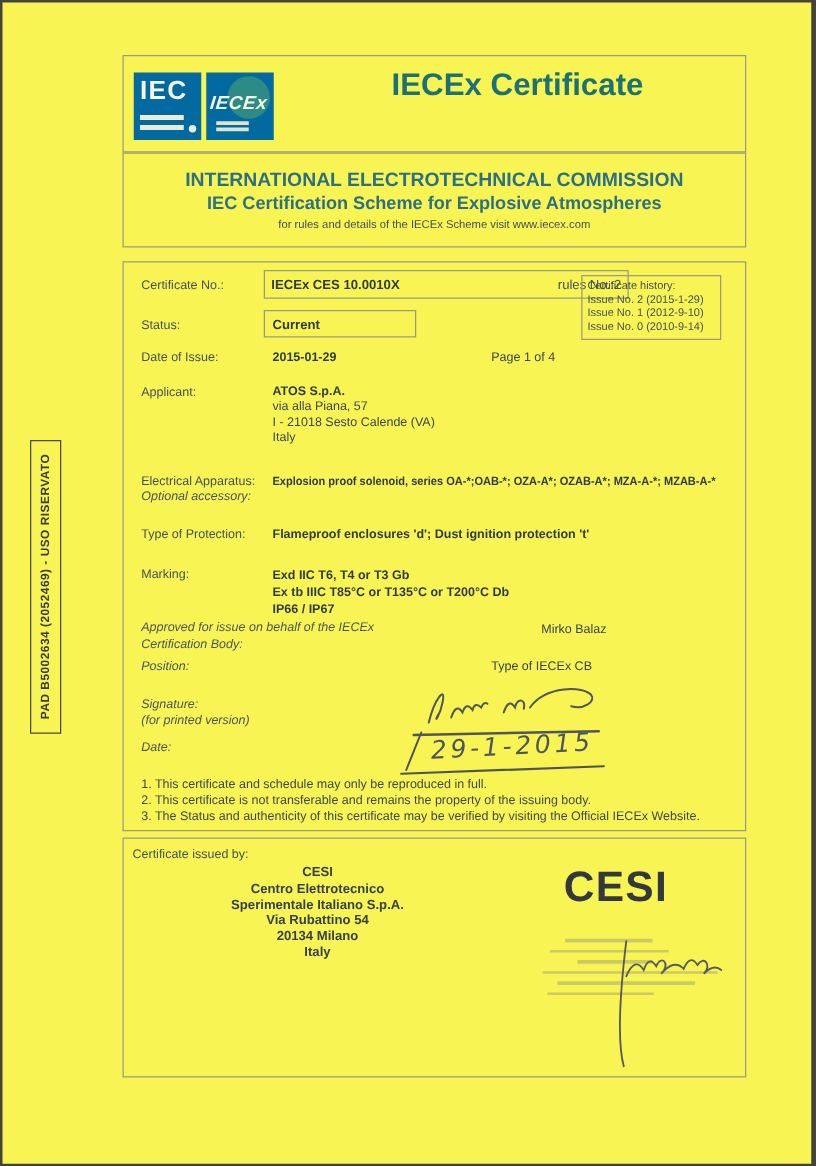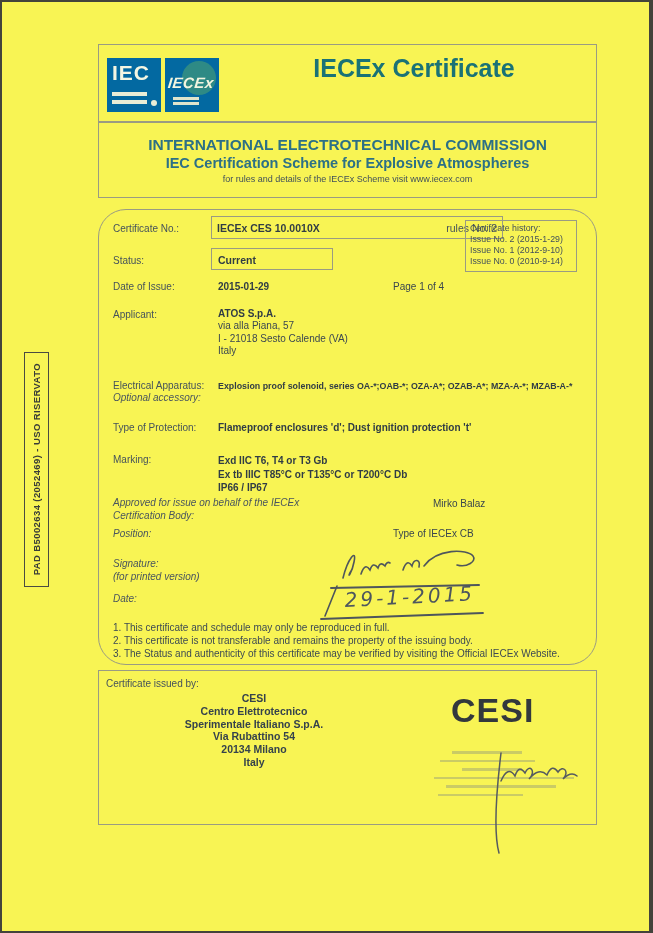--- a/index.html
+++ b/index.html
@@ -73,21 +73,21 @@
       <div>IECEx Certificate</div>
     </div>
   </div>
 
   <div class="box" style="left:96px;top:120px;width:499px;height:76px;">
     <div class="o1">INTERNATIONAL ELECTROTECHNICAL COMMISSION</div>
     <div class="o2">IEC Certification Scheme for Explosive Atmospheres</div>
     <div class="o3">for rules and details of the IECEx Scheme visit www.iecex.com</div>
   </div>
 
-  <div class="box" style="left:96px;top:207px;width:499px;height:456px;border-radius:28px;">
+  <div class="box" style="left:96px;top:207px;width:499px;height:456px;">
 
     <span class="abs lbl" style="left:14px;top:13px;">Certificate No.:</span>
     <div class="box" style="left:112px;top:6px;width:292px;height:23px;display:flex;align-items:center;justify-content:space-between;padding:0 5px;">
       <span class="val" style="font-size:10.5px;">IECEx CES 10.0010X</span>
       <span class="lbl" style="font-size:10.5px;">rules No.:2</span>
     </div>
 
     <div class="box hist" style="left:366px;top:10px;width:112px;height:52px;">
       <div>Certificate history:</div>
       <div class="pre">Issue No. 2 (2015-1-29)
@@ -150,21 +150,21 @@
         <path d="M4,41 L166,35" stroke-width="1.8"></path>
       </g>
       <text x="28" y="29" font-size="20" font-style="italic" fill="#4d565e" letter-spacing="3" transform="rotate(-3 28 29)" style="font-family:'DejaVu Sans',sans-serif;">29-1-2015</text>
     </svg>
 
     <div class="abs notes pre" style="left:14px;top:412px;white-space:pre-line;">1. This certificate and schedule may only be reproduced in full.
 2. This certificate is not transferable and remains the property of the issuing body.
 3. The Status and authenticity of this certificate may be verified by visiting the Official IECEx Website.</div>
   </div>
 
-  <div class="box" style="left:96px;top:668px;width:499px;height:155px;">
+  <div class="box" style="left:96px;top:668px;width:499px;height:192px;">
     <span class="abs lbl" style="left:7px;top:7px;">Certificate issued by:</span>
     <div class="abs issuer pre" style="left:20px;top:21px;width:270px;white-space:pre-line;">CESI
 Centro Elettrotecnico
 Sperimentale Italiano S.p.A.
 Via Rubattino 54
 20134 Milano
 Italy</div>
     <span class="abs cesi" style="left:352px;top:20px;">CESI</span>
 
     <div class="abs stamp" style="left:335px;top:74px;width:168px;">

